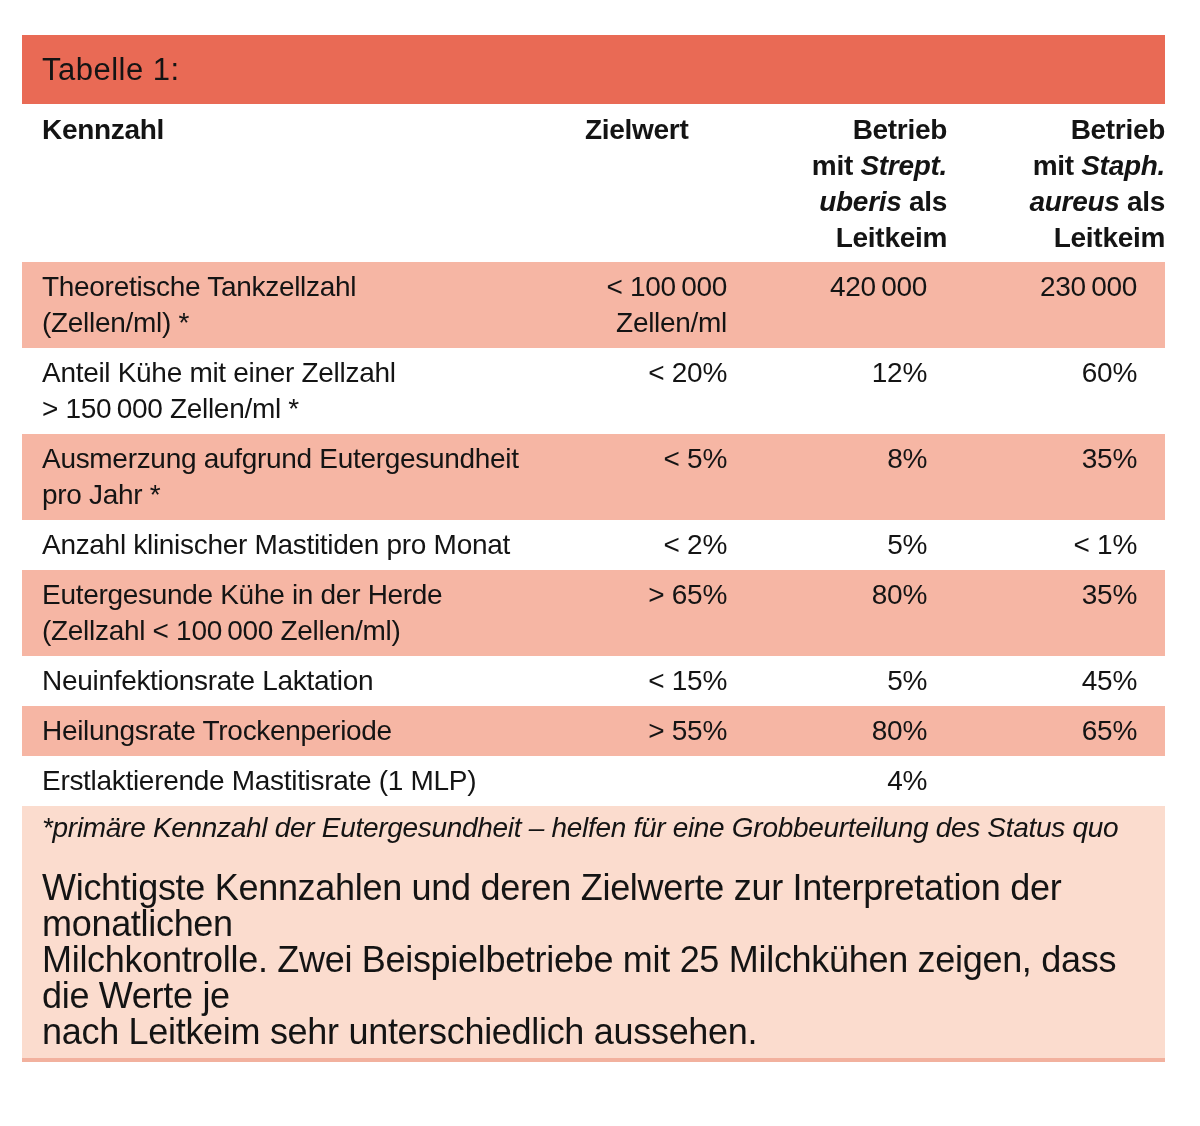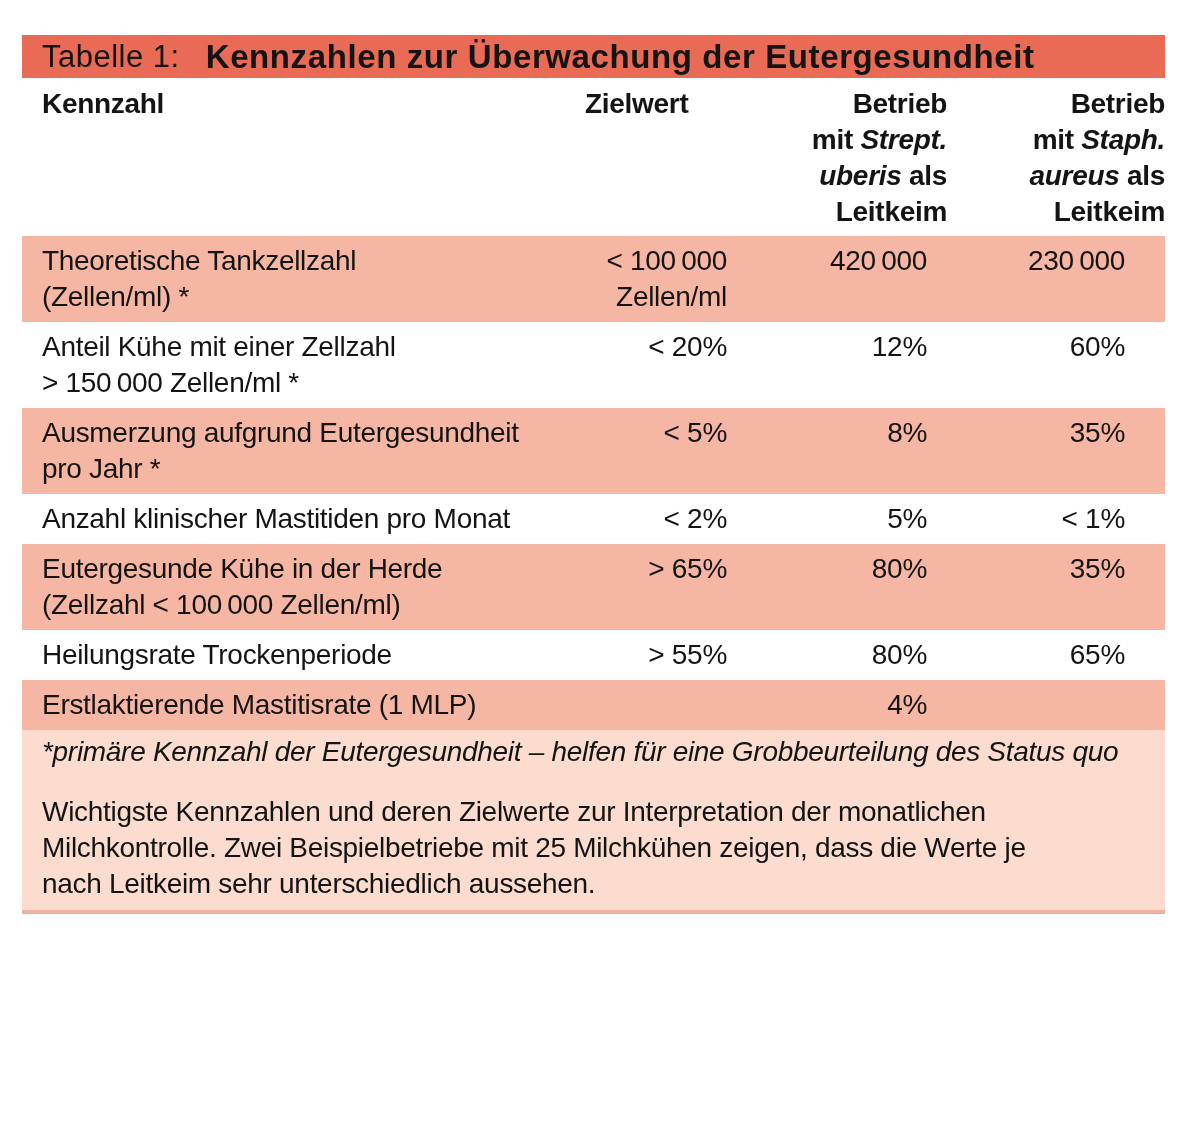--- a/index.html
+++ b/index.html
@@ -16,21 +16,21 @@
     font-family:"Liberation Sans", sans-serif;
     color:var(--text);
     overflow:hidden;
   }
   .sheet{
     margin:35px 0 0 22px;
     width:1143px;
   }
   .title-bar{
     background:var(--accent-bar);
-    height:43px;
+    height:69px;
     display:flex;align-items:center;
     padding-left:20px;
   }
   .title-label{font-size:31px;font-weight:400;letter-spacing:.5px;}
   .title-heading{font-size:33px;font-weight:700;margin-left:26px;letter-spacing:.6px;}
 
   table{border-collapse:collapse;width:100%;table-layout:fixed;}
   col.c1{width:545px;} col.c2{width:180px;} col.c3{width:200px;} col.c4{width:218px;}
 
   th,td{
@@ -42,46 +42,45 @@
   thead th.h-zielwert{padding-left:18px;}
   thead th.h-betrieb{padding-left:38px;text-align:right;}
   thead i{font-style:italic;}
 
   tbody td{padding:7px 0;}
   tbody tr:nth-child(odd){background:var(--row-shade);}
   td.kennzahl{padding-left:20px;white-space:pre-line;}
   td.num{text-align:right;white-space:pre-line;}
   td.zielwert{padding-right:20px;text-align:right;}
   td.strept{padding-right:20px;}
-  td.staph{padding-right:40px;text-align:right;}
+  td.staph{padding-right:28px;text-align:right;}
 
   .note-block{
     background:var(--note-bg);
     border-bottom:4px solid var(--note-border);
     padding:4px 30px 8px 20px;
   }
   .footnote{
     margin:0 0 24px 0;
     font-size:28px;line-height:36px;
     font-style:italic;letter-spacing:-0.3px;
   }
   .caption{
     margin:0;
-    font-size:28px;line-height:36px;
+    font-size:36px;line-height:36px;
     white-space:pre-line;letter-spacing:-0.3px;
   }
 </style>
 </head>
 <body>
 
 <div class="sheet">
 
   <div class="title-bar">
     <span class="title-label">Tabelle 1:</span>
-    <span class="title-heading">Kennzahlen zur Überwachung der Eutergesundheit</span>
   </div>
 
   <table>
     <colgroup>
       <col class="c1">
         <col class="c2">
         <col class="c3">
         <col class="c4">
     </colgroup>
     <thead>
@@ -132,20 +131,26 @@
         <td class="num staph">&lt; 1%</td>
       </tr>
       <tr>
         <td class="kennzahl">Eutergesunde Kühe in der Herde
 (Zellzahl &lt; 100 000 Zellen/ml)</td>
         <td class="num zielwert">&gt; 65%</td>
         <td class="num strept">80%</td>
         <td class="num staph">35%</td>
       </tr>
       <tr>
+        <td class="kennzahl">Neuinfektionsrate Laktation</td>
+        <td class="num zielwert">&lt; 15%</td>
+        <td class="num strept">5%</td>
+        <td class="num staph">45%</td>
+      </tr>
+      <tr>
         <td class="kennzahl">Heilungsrate Trockenperiode</td>
         <td class="num zielwert">&gt; 55%</td>
         <td class="num strept">80%</td>
         <td class="num staph">65%</td>
       </tr>
       <tr>
         <td class="kennzahl">Erstlaktierende Mastitisrate (1 MLP)</td>
         <td class="num zielwert"></td>
         <td class="num strept">4%</td>
         <td class="num staph"></td>

